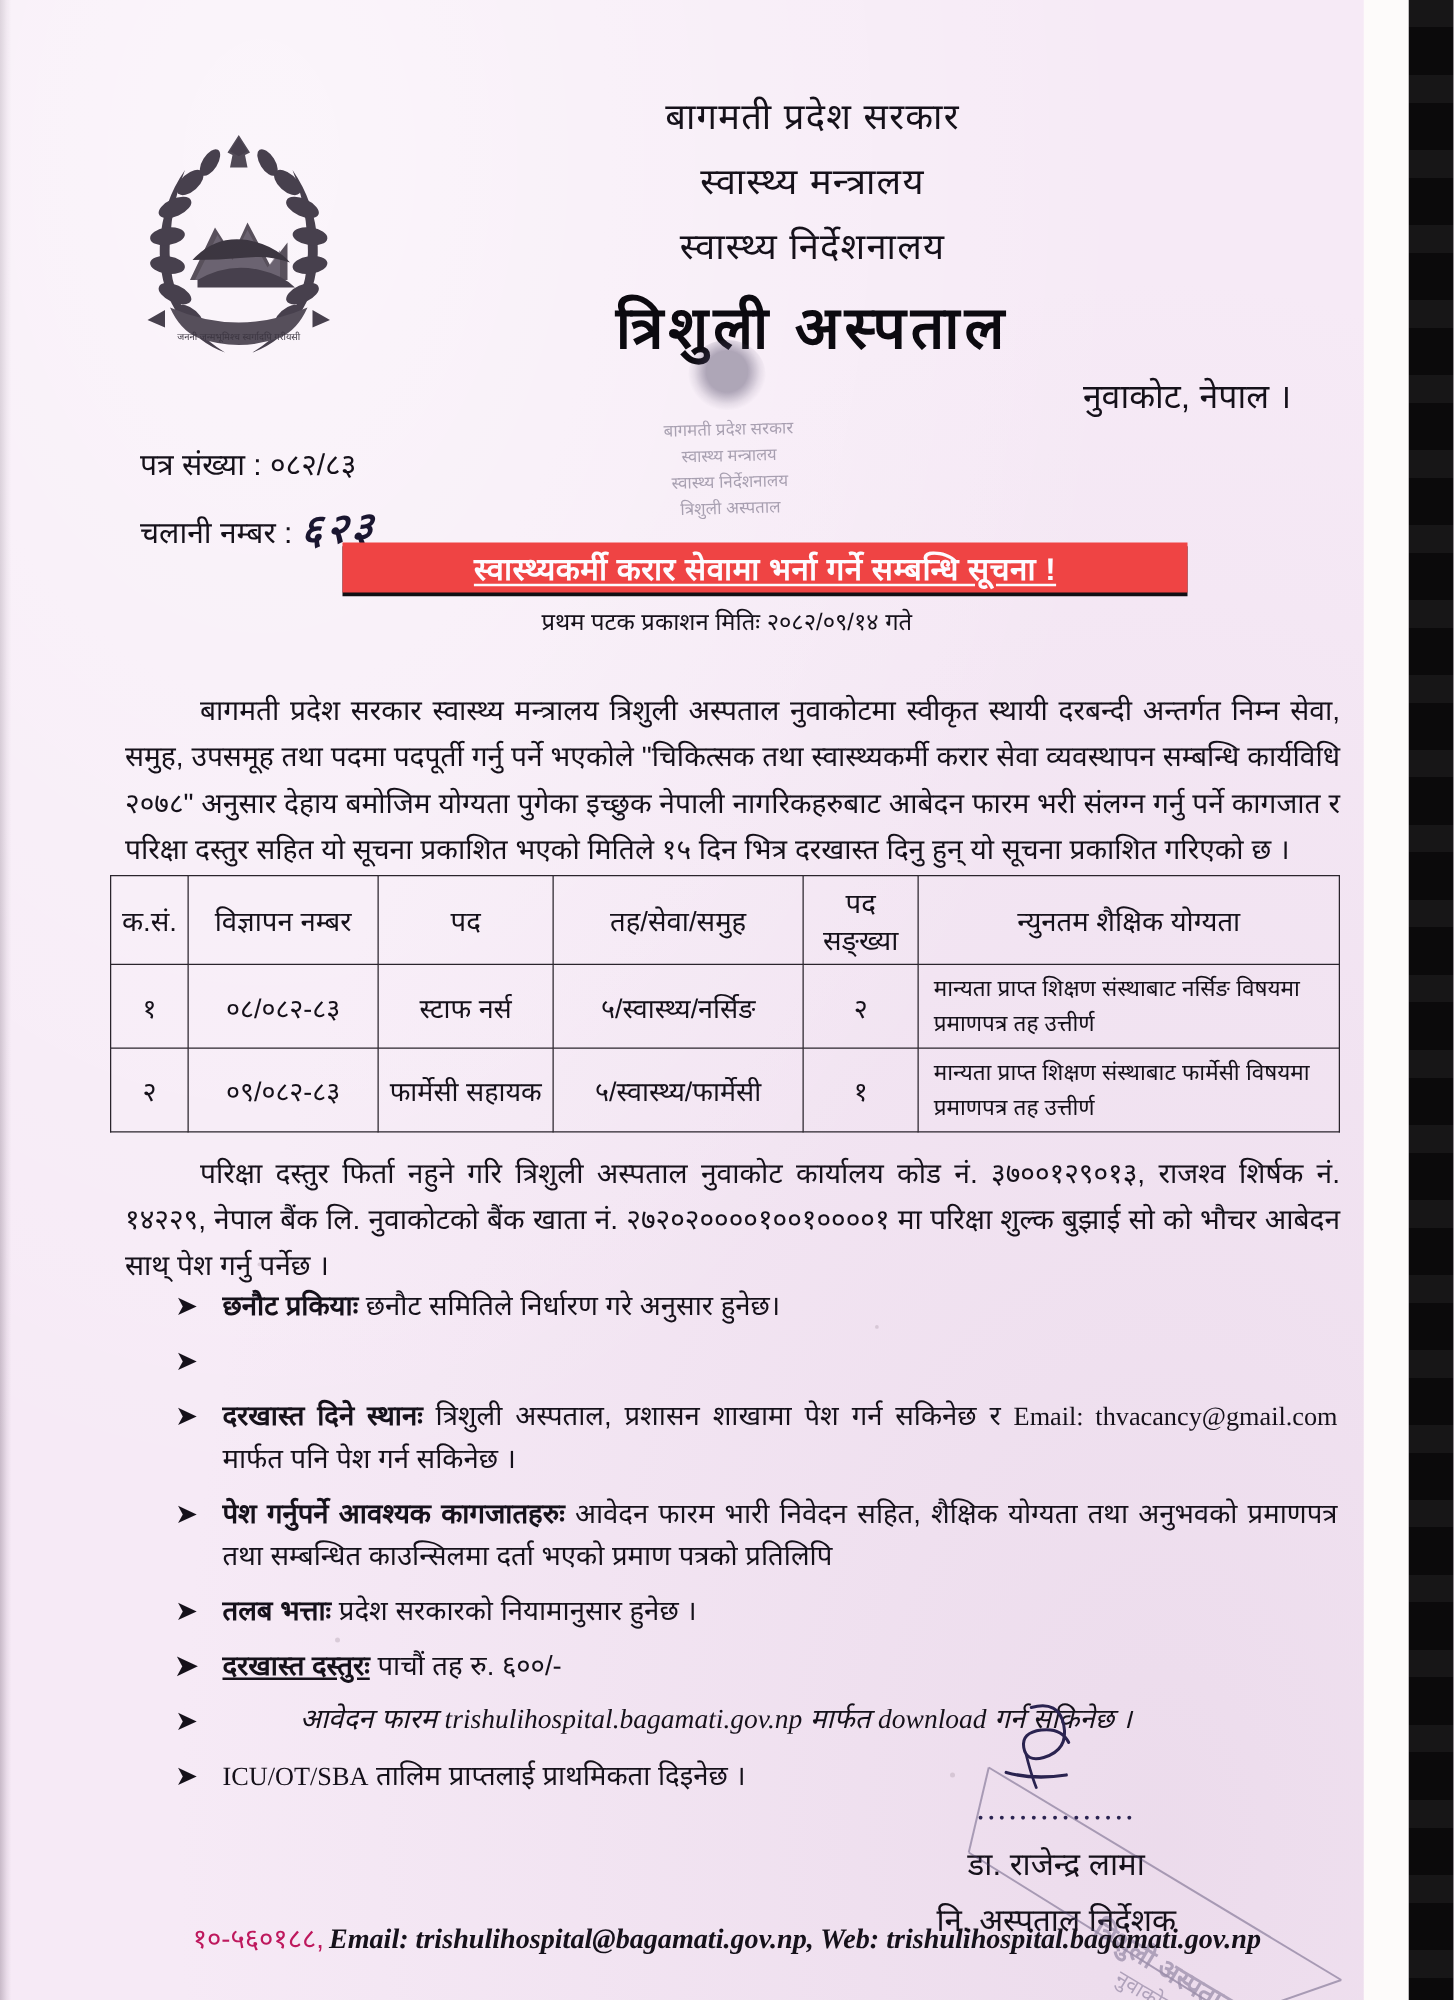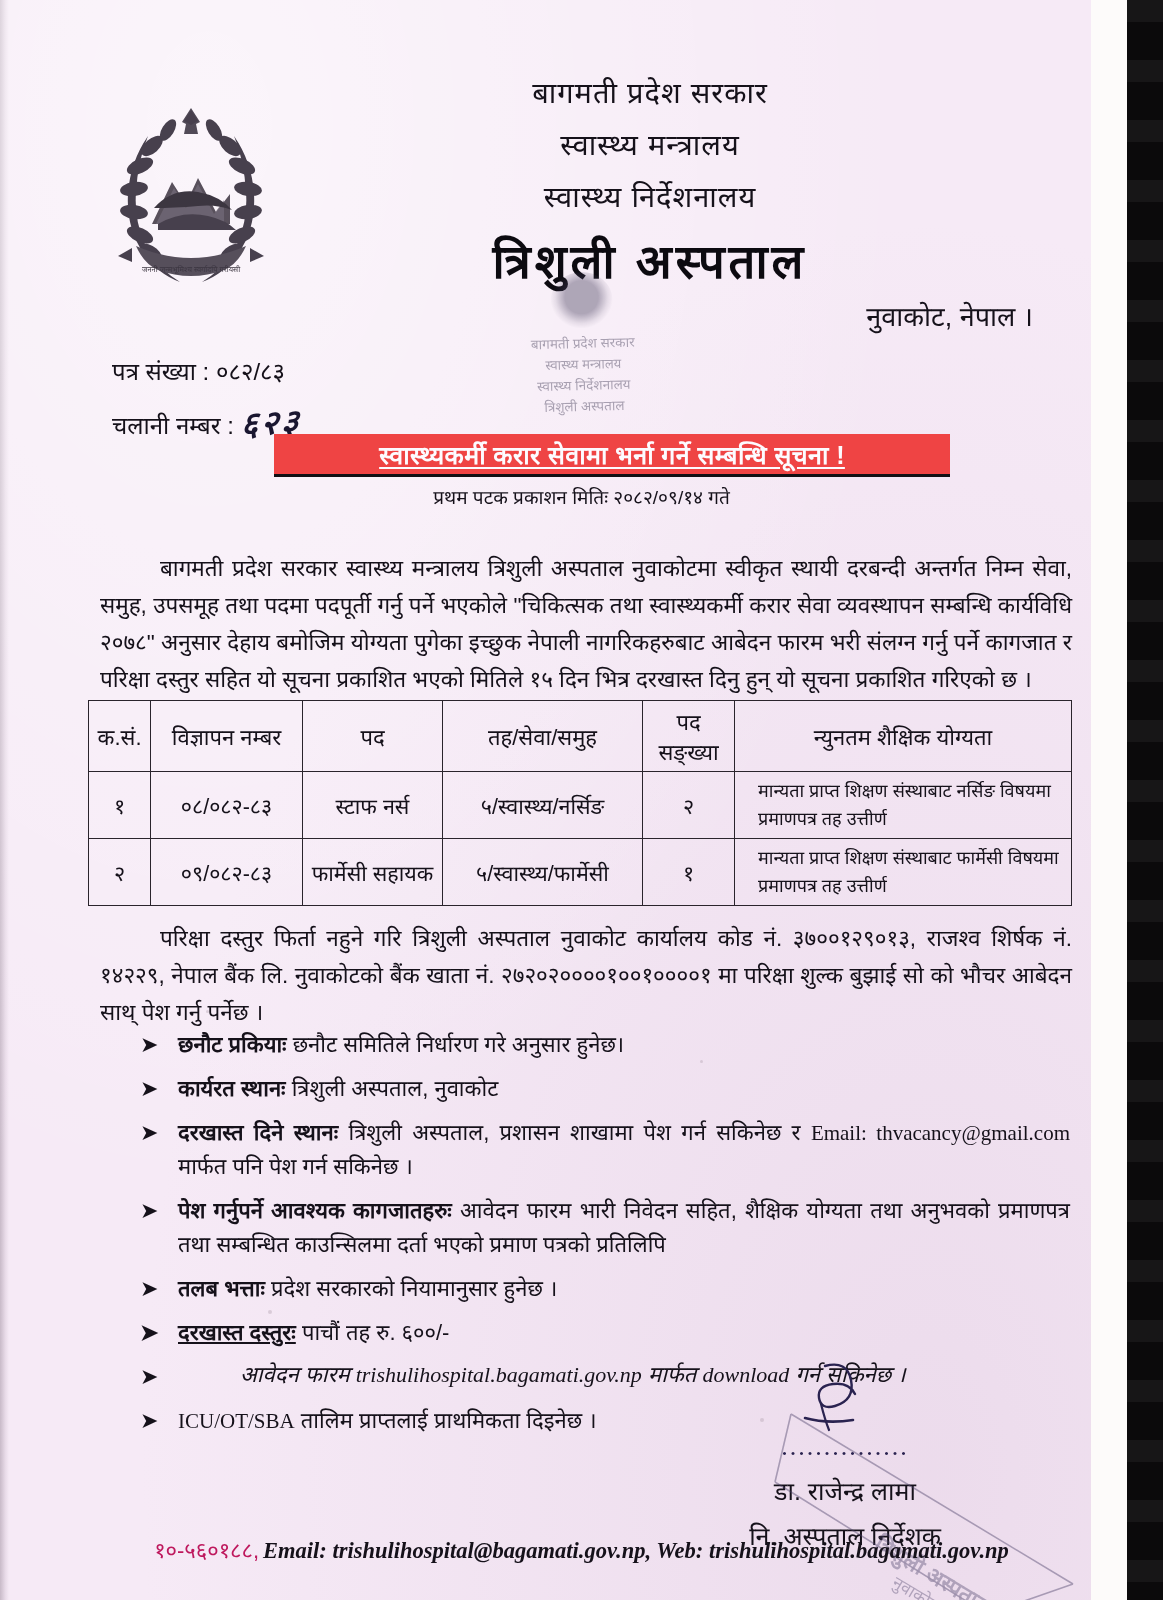--- a/index.html
+++ b/index.html
@@ -115,21 +115,21 @@
 
   
   .tbl {
     position: absolute; left: 88px; top: 700px; width: 984px;
     border-collapse: collapse;
     font-family: "Liberation Sans", sans-serif; color: #15111a;
   }
   .tbl th, .tbl td { border: 1.6px solid #2a242c; padding: 5px 6px; }
   .tbl th { font-size: 22px; font-weight: normal; text-align: center; height: 66px; vertical-align: middle; }
   .tbl td { font-size: 21.5px; text-align: center; vertical-align: middle; height: 62px; }
-  .tbl td.qual { text-align: left; font-size: 18px; line-height: 28px; padding-left: 23px; }
+  .tbl td.qual { text-align: left; font-size: 18px; line-height: 28px; padding-left: 12px; }
   .c-sn { width: 62px; } .c-ad { width: 152px; margin-left: 44px; } .c-post { width: 140px; }
   .c-lvl { width: 200px; } .c-num { width: 92px; }
 
   
   .fee-para {
     position: absolute; left: 100px; top: 920px; width: 972px;
     font-family: "Liberation Sans", sans-serif;
     font-size: 22.5px; line-height: 37px; color: #15111a;
     text-align: justify; text-indent: 60px;
   }
@@ -310,21 +310,20 @@
 
   <div class="bullets">
 
     <div class="bl">
       <div class="arrow">➤</div>
       <div class="btext"><b>छनौट प्रकियाः</b><span> छनौट समितिले निर्धारण गरे अनुसार हुनेछ।</span></div>
     </div>
 
     <div class="bl">
       <div class="arrow">➤</div>
-      <div class="btext"><b>कार्यरत स्थानः</b><span> त्रिशुली अस्पताल, नुवाकोट</span></div>
     </div>
 
     <div class="bl">
       <div class="arrow">➤</div>
       <div class="btext"><b>दरखास्त दिने स्थानः</b><span> त्रिशुली अस्पताल, प्रशासन शाखामा पेश गर्न सकिनेछ र </span><span class="lat">Email: thvacancy@gmail.com</span><span> मार्फत पनि पेश गर्न सकिनेछ ।</span></div>
     </div>
 
     <div class="bl">
       <div class="arrow">➤</div>
       <div class="btext"><b>पेश गर्नुपर्ने आवश्यक कागजातहरुः</b><span> आवेदन फारम भारी निवेदन सहित, शैक्षिक योग्यता तथा अनुभवको प्रमाणपत्र तथा सम्बन्धित काउन्सिलमा दर्ता भएको प्रमाण पत्रको प्रतिलिपि</span></div>

